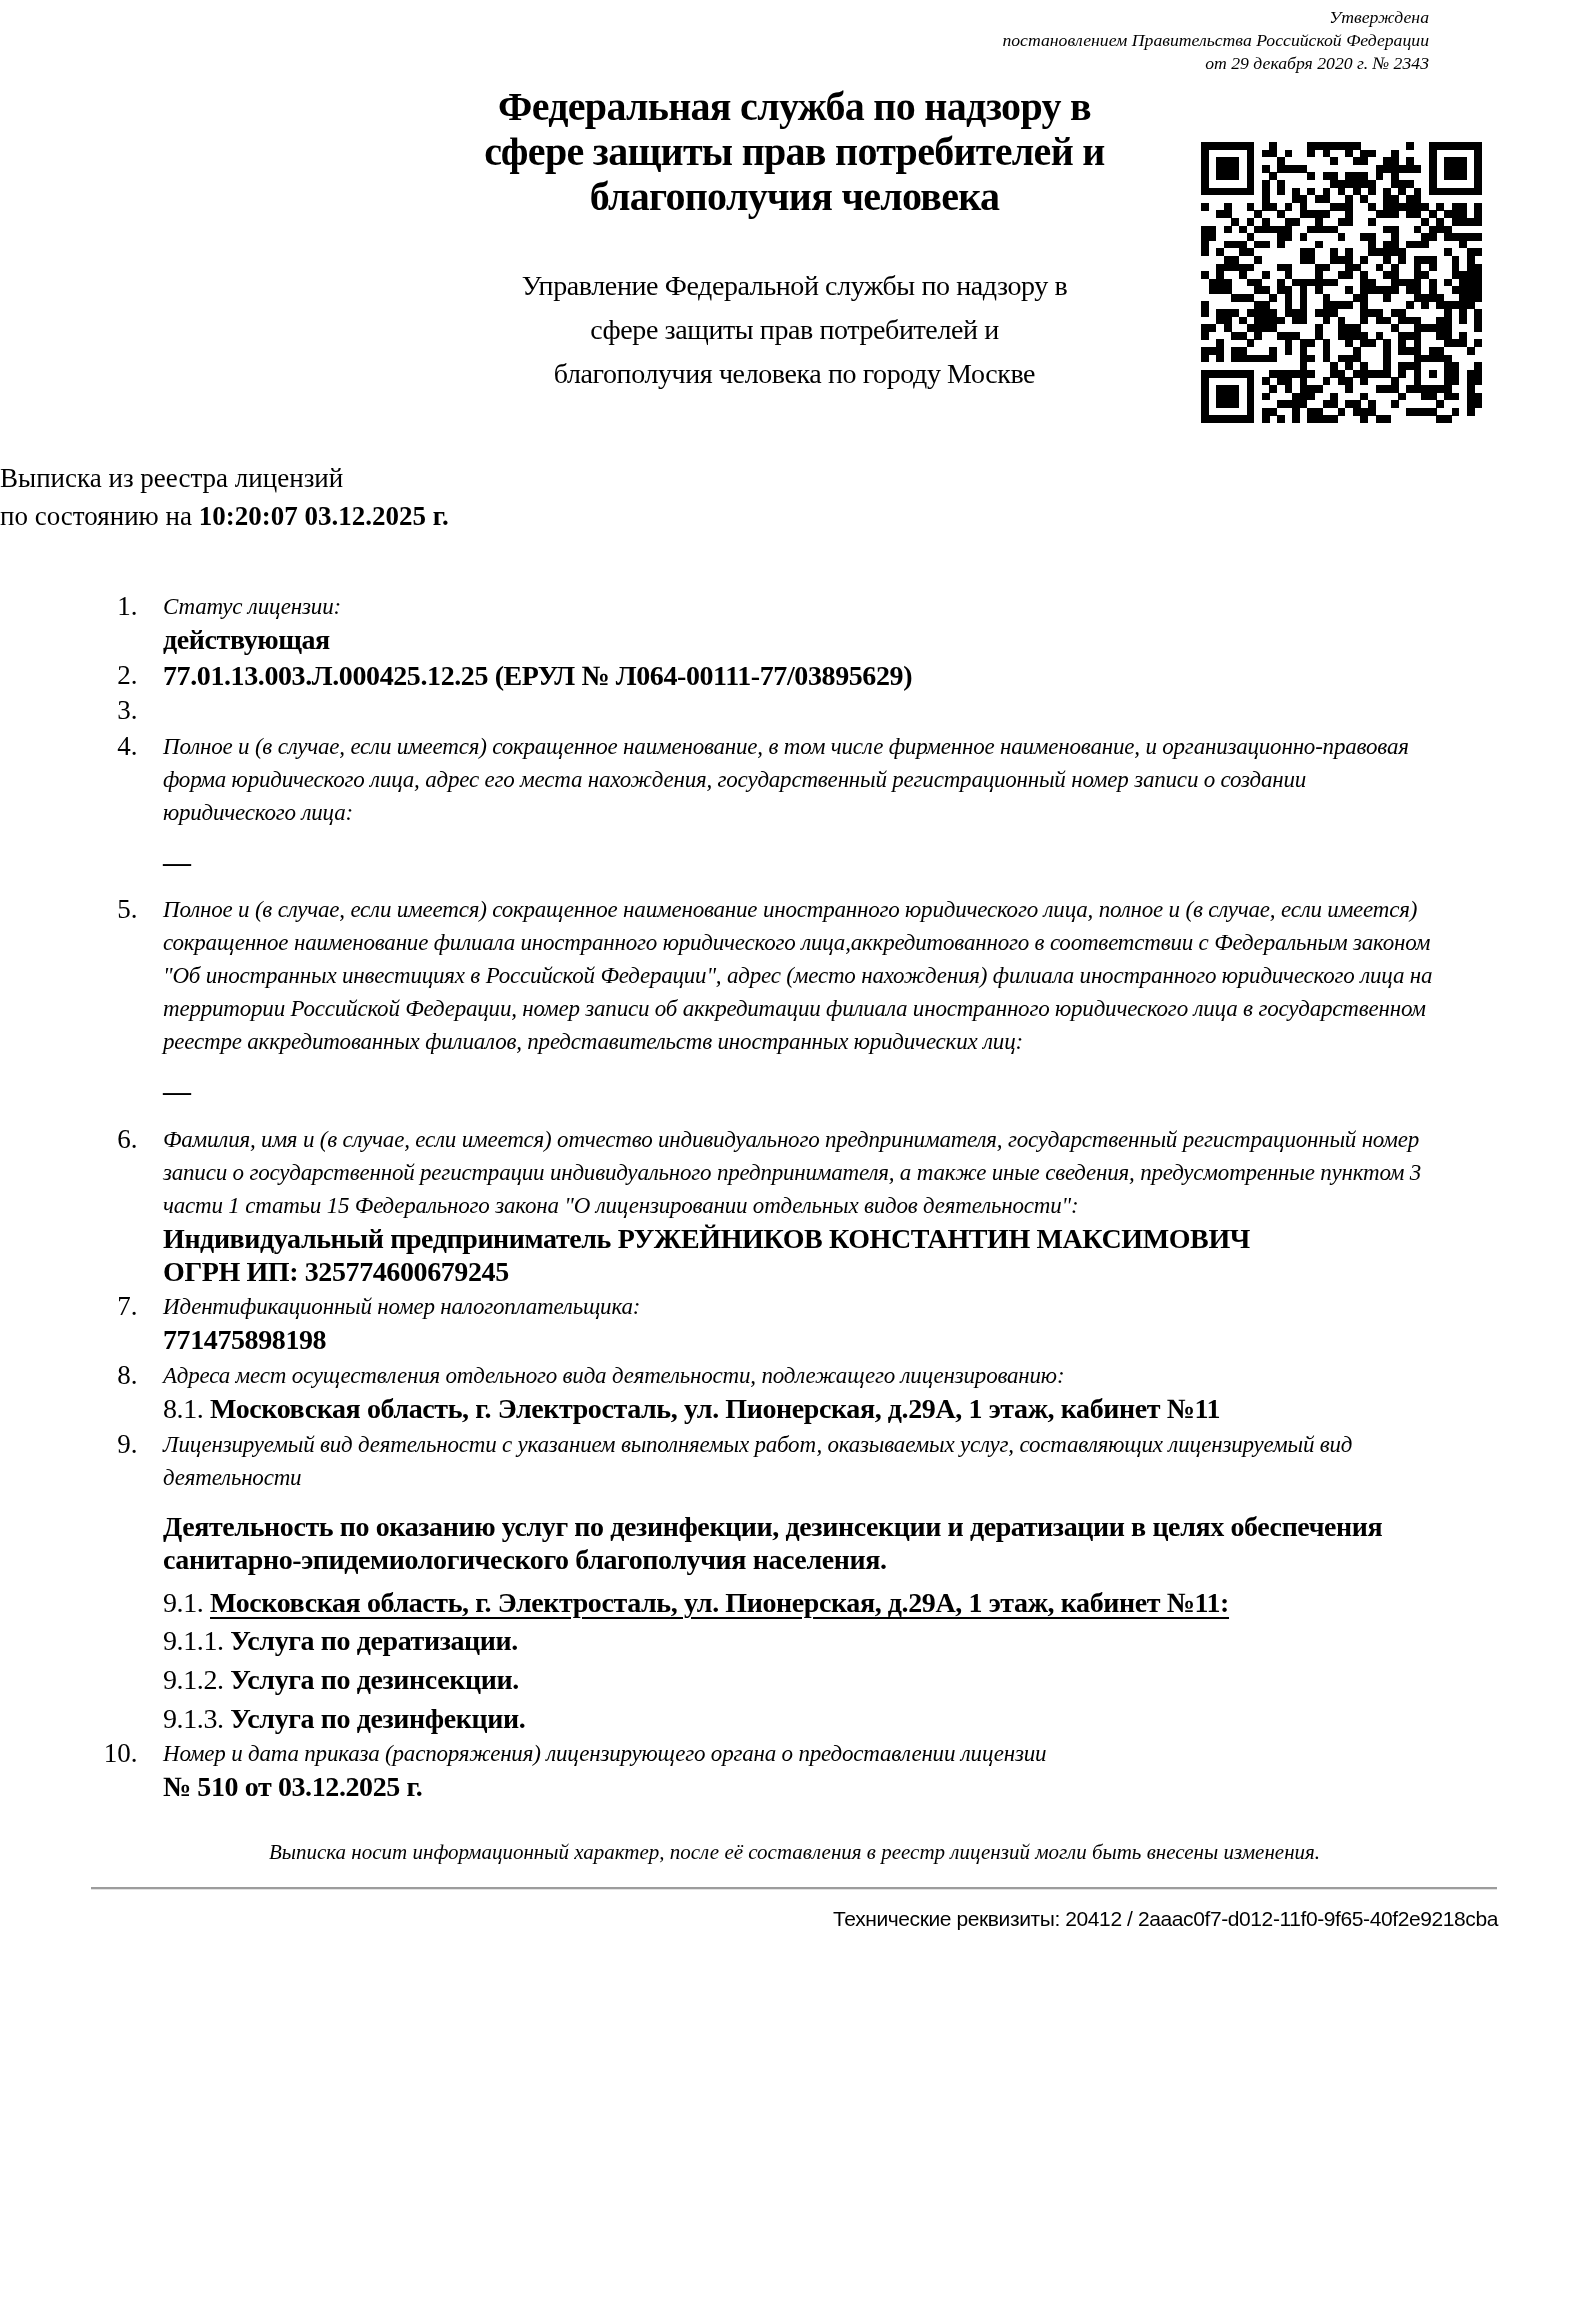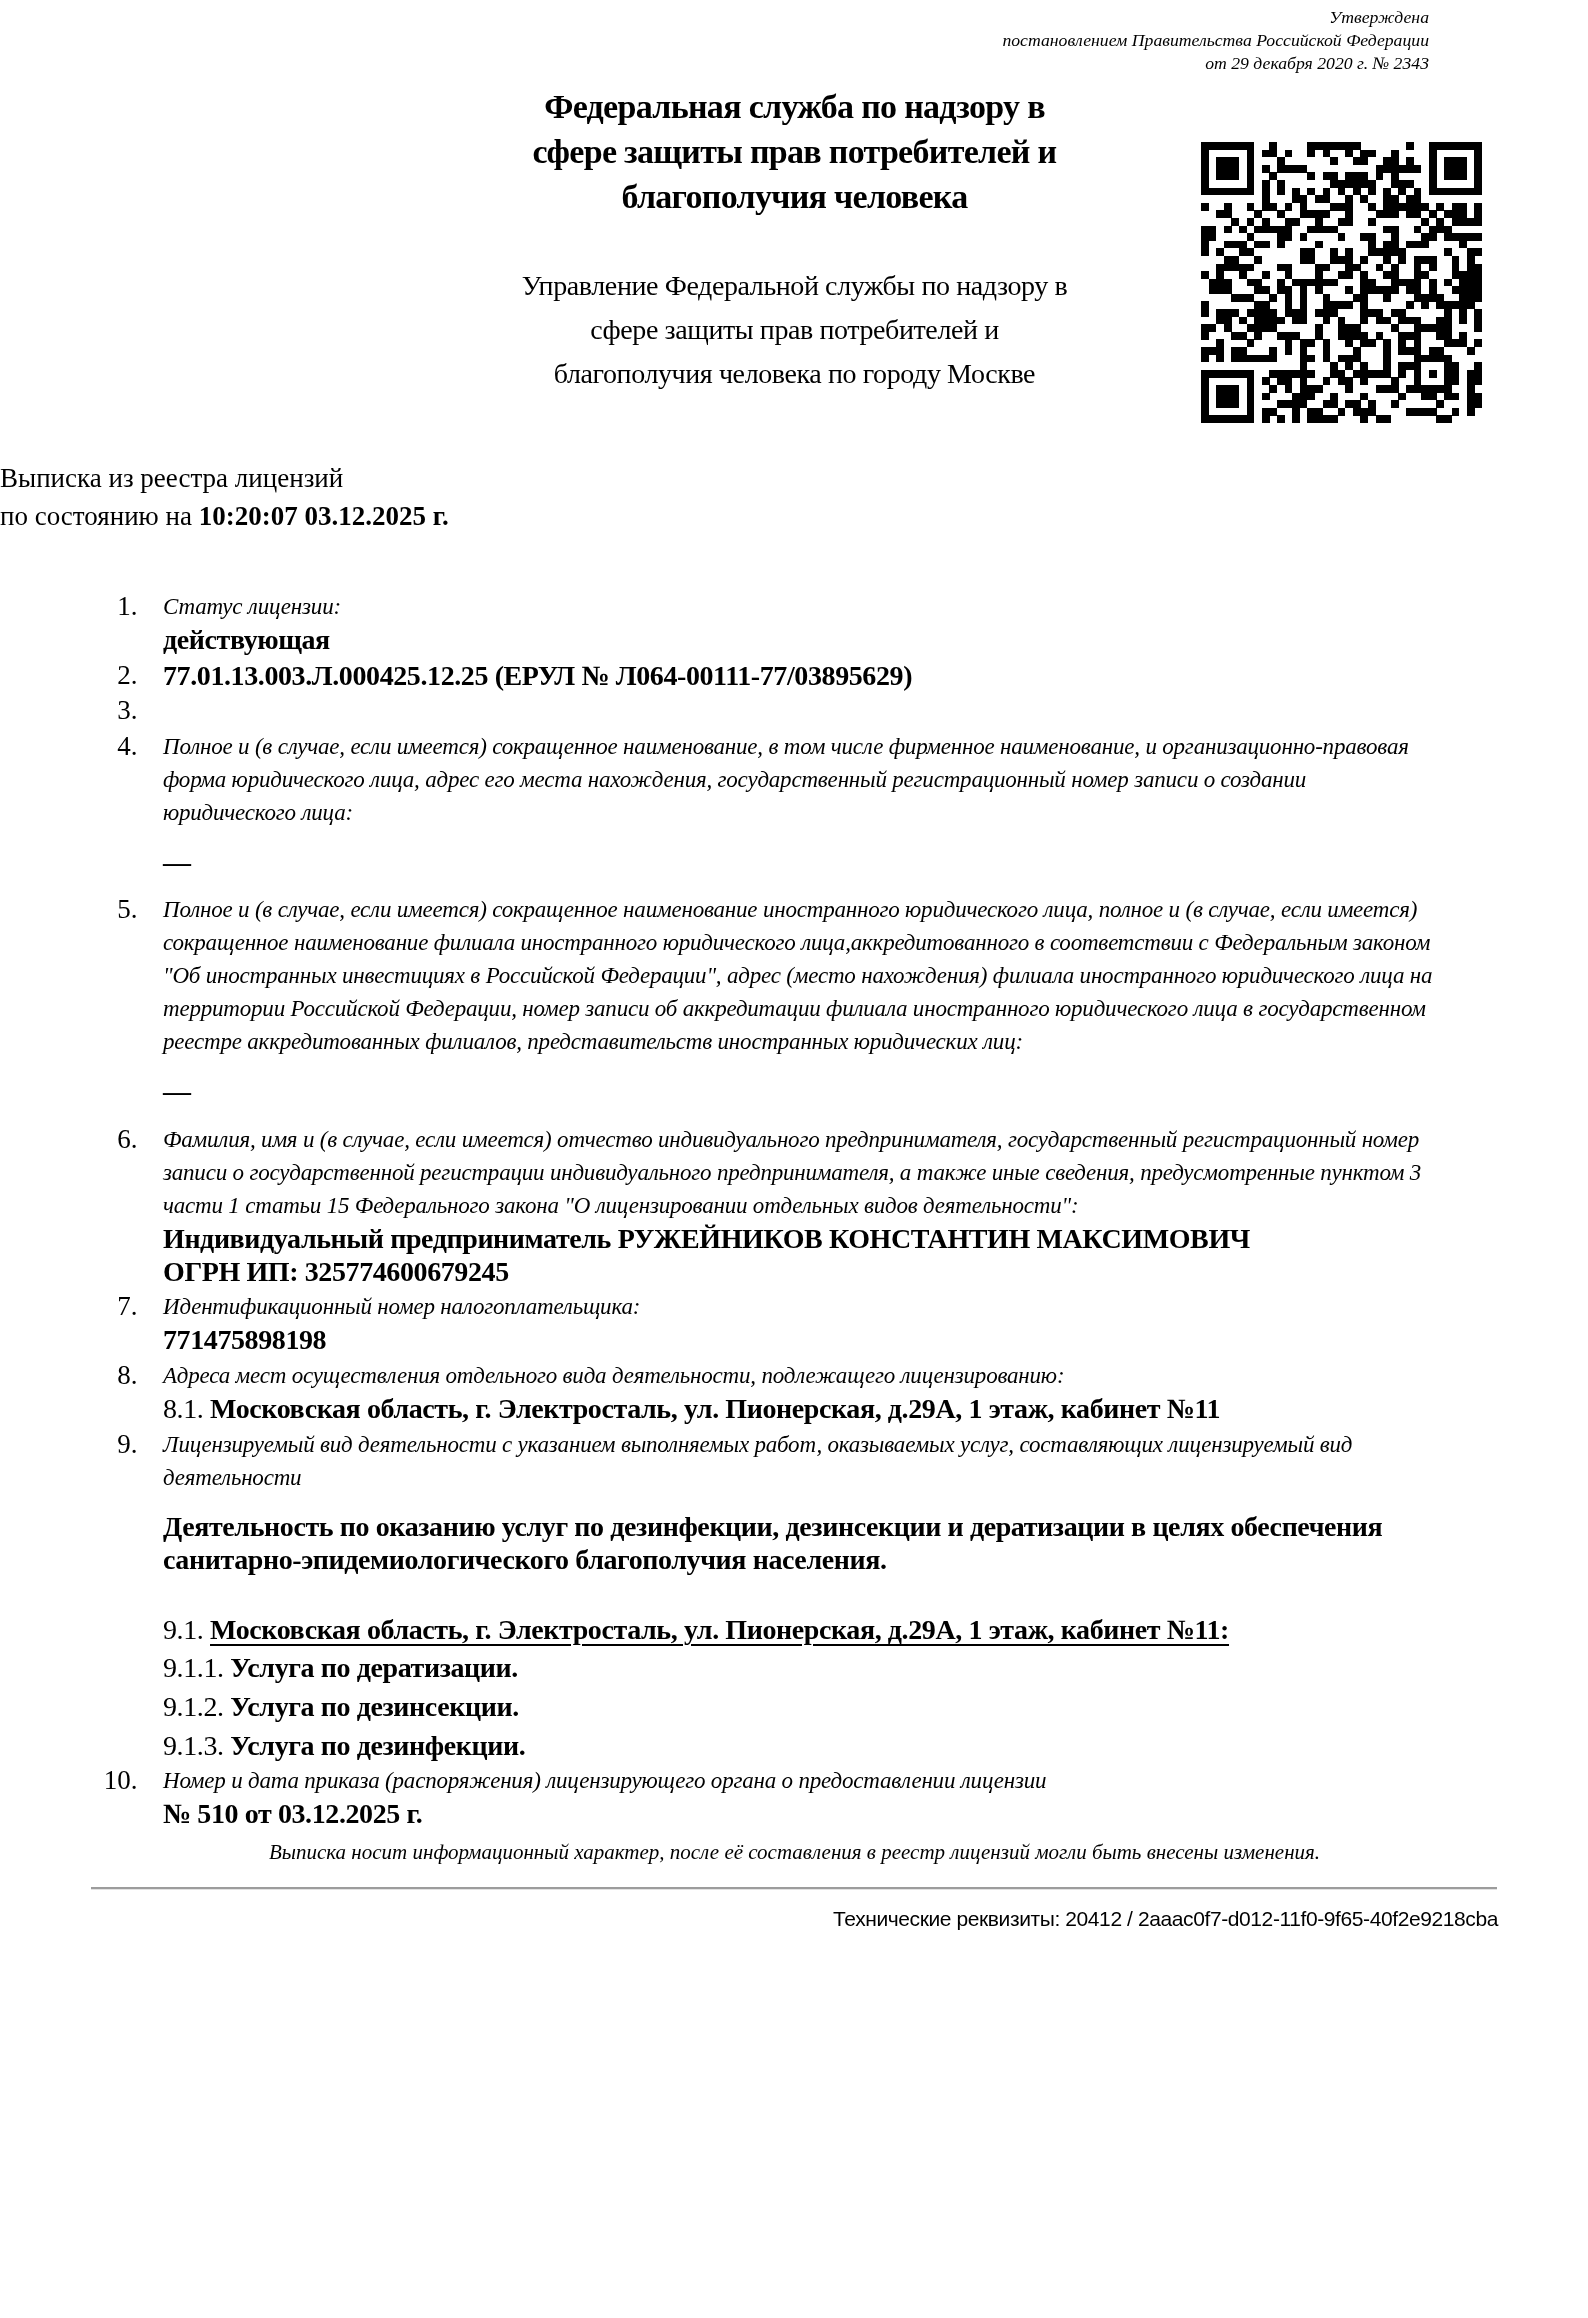--- a/index.html
+++ b/index.html
@@ -4,39 +4,39 @@
 <style>
   html,body{margin:0;padding:0;background:#ffffff;}
   body{width:1589px;height:2319px;overflow:hidden;color:#000;
        font-family:"Liberation Serif",serif;}
   .page{position:relative;width:1589px;height:1642px;background:#fff;}
 
   .approval{position:absolute;top:5.7px;right:160px;text-align:right;
             font-style:italic;font-size:17.7px;line-height:23px;}
 
   .org-title{position:absolute;top:84px;left:0;width:100%;text-align:center;
-             font-weight:bold;font-size:34px;line-height:45px;letter-spacing:-0.7px;}
+             font-weight:bold;font-size:40px;line-height:45px;letter-spacing:-0.7px;}
   .dept-title{position:absolute;top:264px;left:0;width:100%;text-align:center;
               font-size:28px;line-height:44px;letter-spacing:-0.4px;}
 
   .qr{position:absolute;left:1201px;top:142px;width:281px;height:281px;}
 
   .extract{position:absolute;top:459px;left:0;width:100%;text-align:left;
            font-size:27px;line-height:38px;}
   .b{font-weight:bold;}
 
   .list{position:absolute;top:587px;left:0;right:145px;}
   .item{display:grid;grid-template-columns:163px 1fr;margin-top:2.8px;}
   .num{text-align:right;padding-right:25.5px;font-size:27px;line-height:33px;}
   .item-body{min-width:0;}
   .label{font-style:italic;font-size:23px;line-height:33px;letter-spacing:-0.2px;}
   .value{font-weight:bold;font-size:28px;line-height:33px;letter-spacing:-0.4px;}
   .subnum{font-weight:normal;}
   .ul{text-decoration:underline;text-decoration-thickness:2.1px;text-underline-offset:5px;}
-  .sub91{margin-top:37px;}
+  .sub91{margin-top:10px;}
   .subitem{margin-top:5.7px;}
   .vgap{margin-top:15.6px;}
 
   .note{position:absolute;top:1839px;left:0;width:100%;text-align:center;
         font-style:italic;font-size:21px;line-height:27px;}
   .rule{position:absolute;top:1887px;left:91px;width:1406px;height:2.1px;
         background:#9c9c9c;border-bottom:1.4px solid #e2e2e2;}
   .tech{position:absolute;top:1905px;right:91px;
         font-family:"Liberation Sans",sans-serif;font-size:21px;line-height:28px;
         letter-spacing:-0.4px;}

